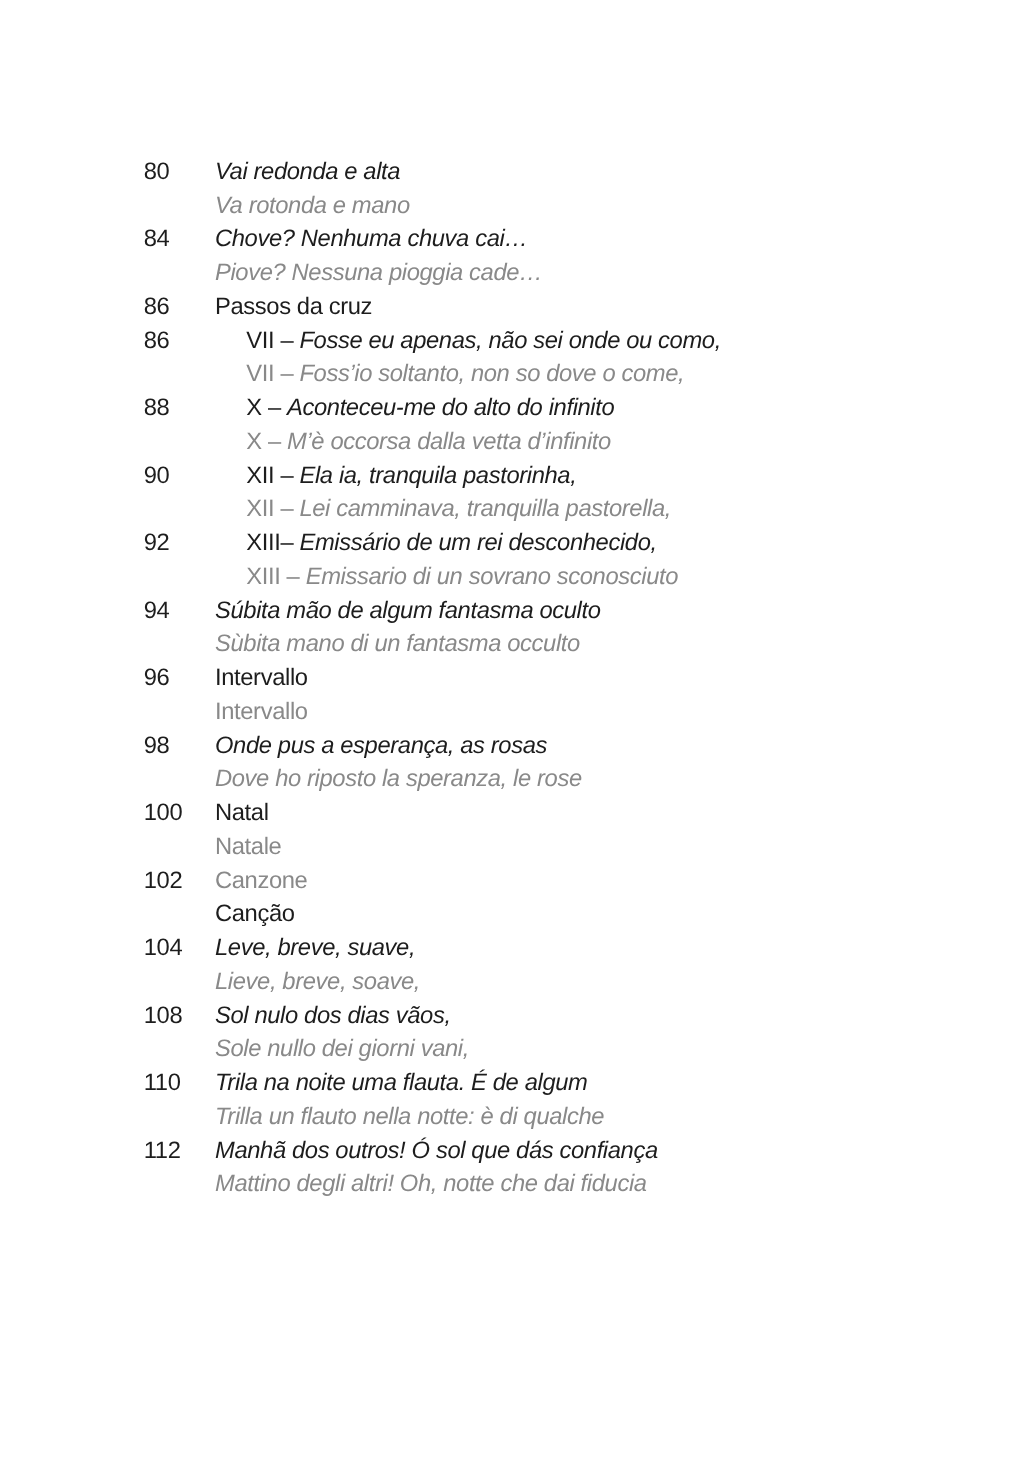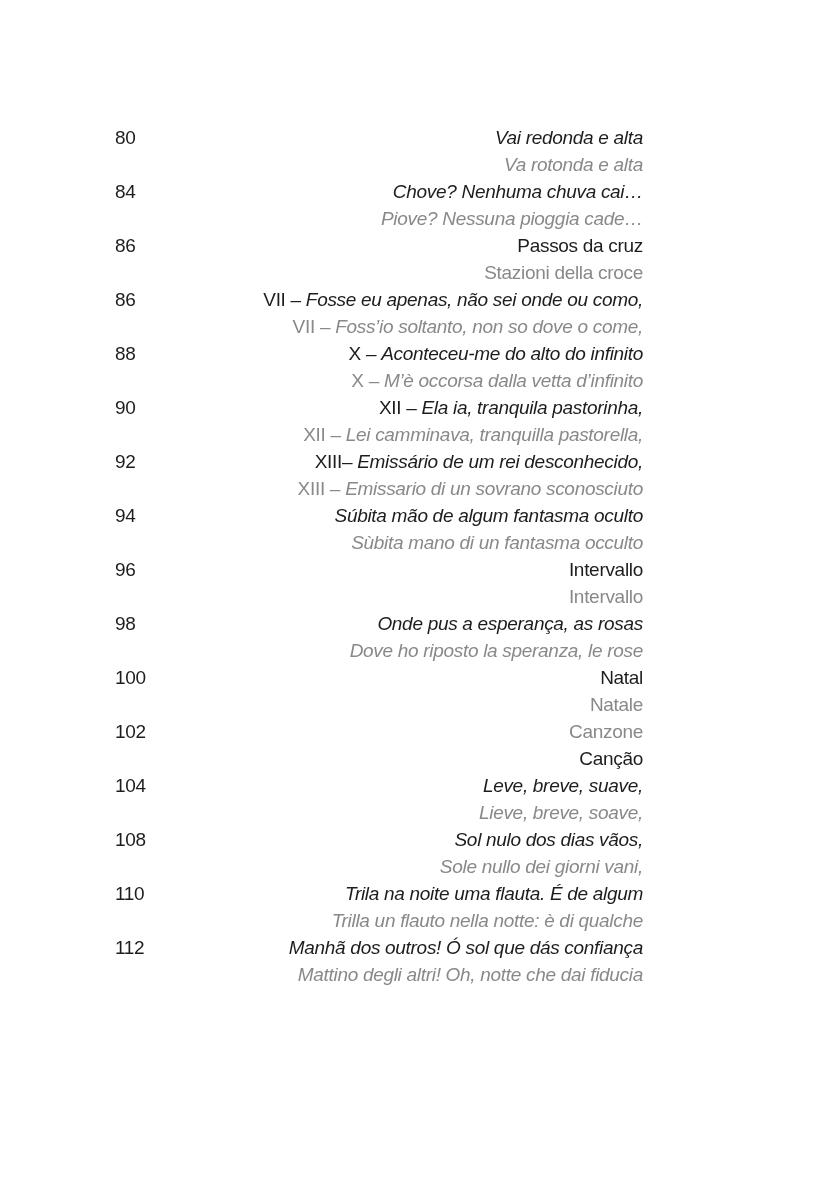--- a/index.html
+++ b/index.html
@@ -34,21 +34,20 @@
     font-style: normal;
   }
   .lines {
     display: block;
   }
   .entry.sub .lines {
     padding-left: 25px;
   }
   .line {
     display: block;
-    text-align: right;
   }
   .line.translation {
     color: #898989;
   }
   .prefix {
     font-style: normal;
   }
   .italic-entry .title-text,
   .italic-entry .translation-text {
     font-style: italic;
@@ -56,35 +55,34 @@
 </style>
 </head>
 <body>
 
 <div class="page">
   <div class="toc">
       <div class="entry italic-entry">
     <span class="num">80</span>
     <span class="lines">
       <span class="line original"><span class="prefix"></span><span class="title-text">Vai redonda e alta</span></span>
-      <span class="line translation"><span class="prefix"></span><span class="translation-text">Va rotonda e alta</span></span>
+      <span class="line translation"><span class="prefix"></span><span class="translation-text">Va rotonda e mano</span></span>
     </span>
   </div>
       <div class="entry italic-entry">
     <span class="num">84</span>
     <span class="lines">
       <span class="line original"><span class="prefix"></span><span class="title-text">Chove? Nenhuma chuva cai…</span></span>
       <span class="line translation"><span class="prefix"></span><span class="translation-text">Piove? Nessuna pioggia cade…</span></span>
     </span>
   </div>
       <div class="entry">
     <span class="num">86</span>
     <span class="lines">
       <span class="line original"><span class="prefix"></span><span class="title-text">Passos da cruz</span></span>
-      <span class="line translation"><span class="prefix"></span><span class="translation-text">Stazioni della croce</span></span>
     </span>
   </div>
       <div class="entry sub italic-entry">
     <span class="num">86</span>
     <span class="lines">
       <span class="line original"><span class="prefix">VII – </span><span class="title-text">Fosse eu apenas, não sei onde ou como,</span></span>
       <span class="line translation"><span class="prefix">VII – </span><span class="translation-text">Foss’io soltanto, non so dove o come,</span></span>
     </span>
   </div>
       <div class="entry sub italic-entry">

